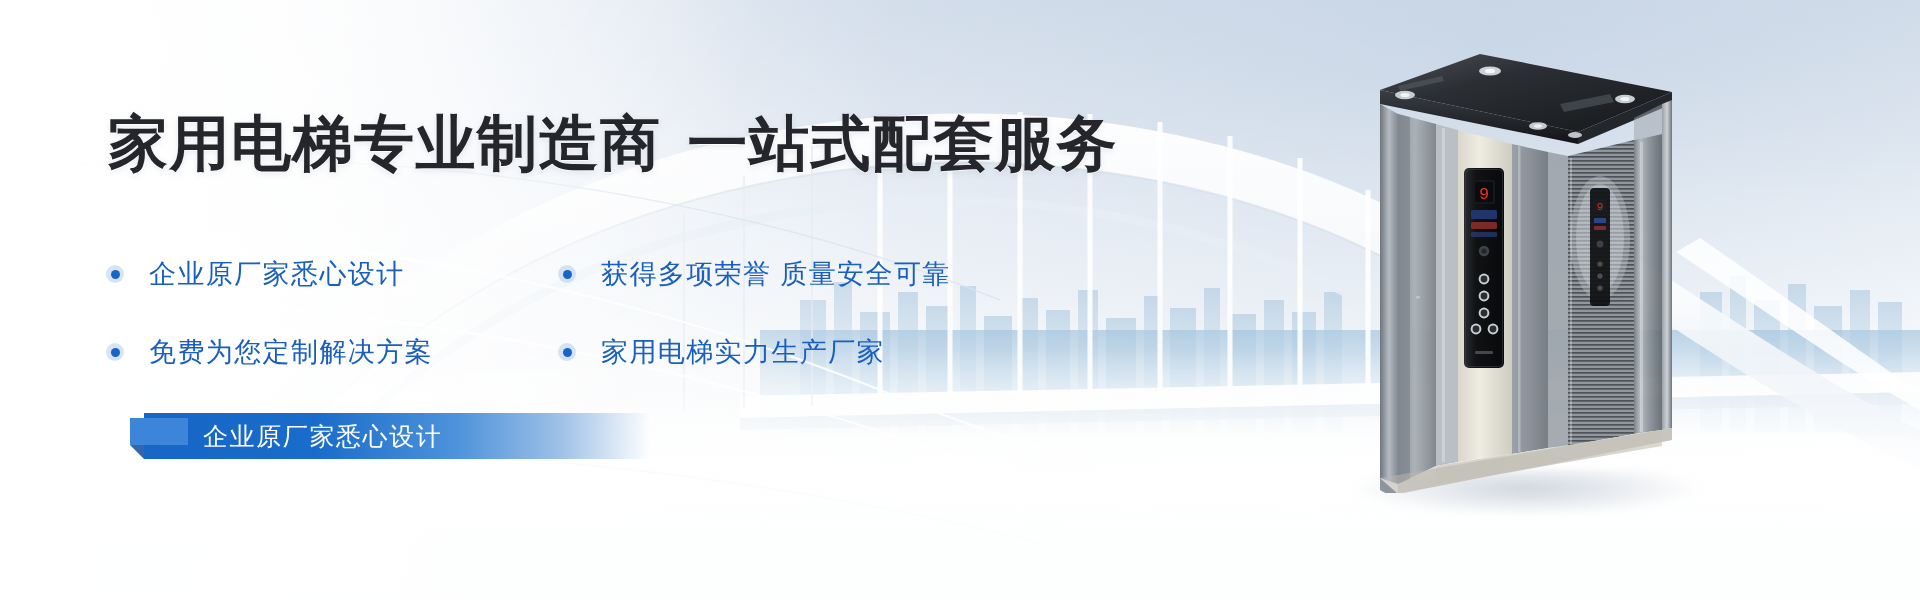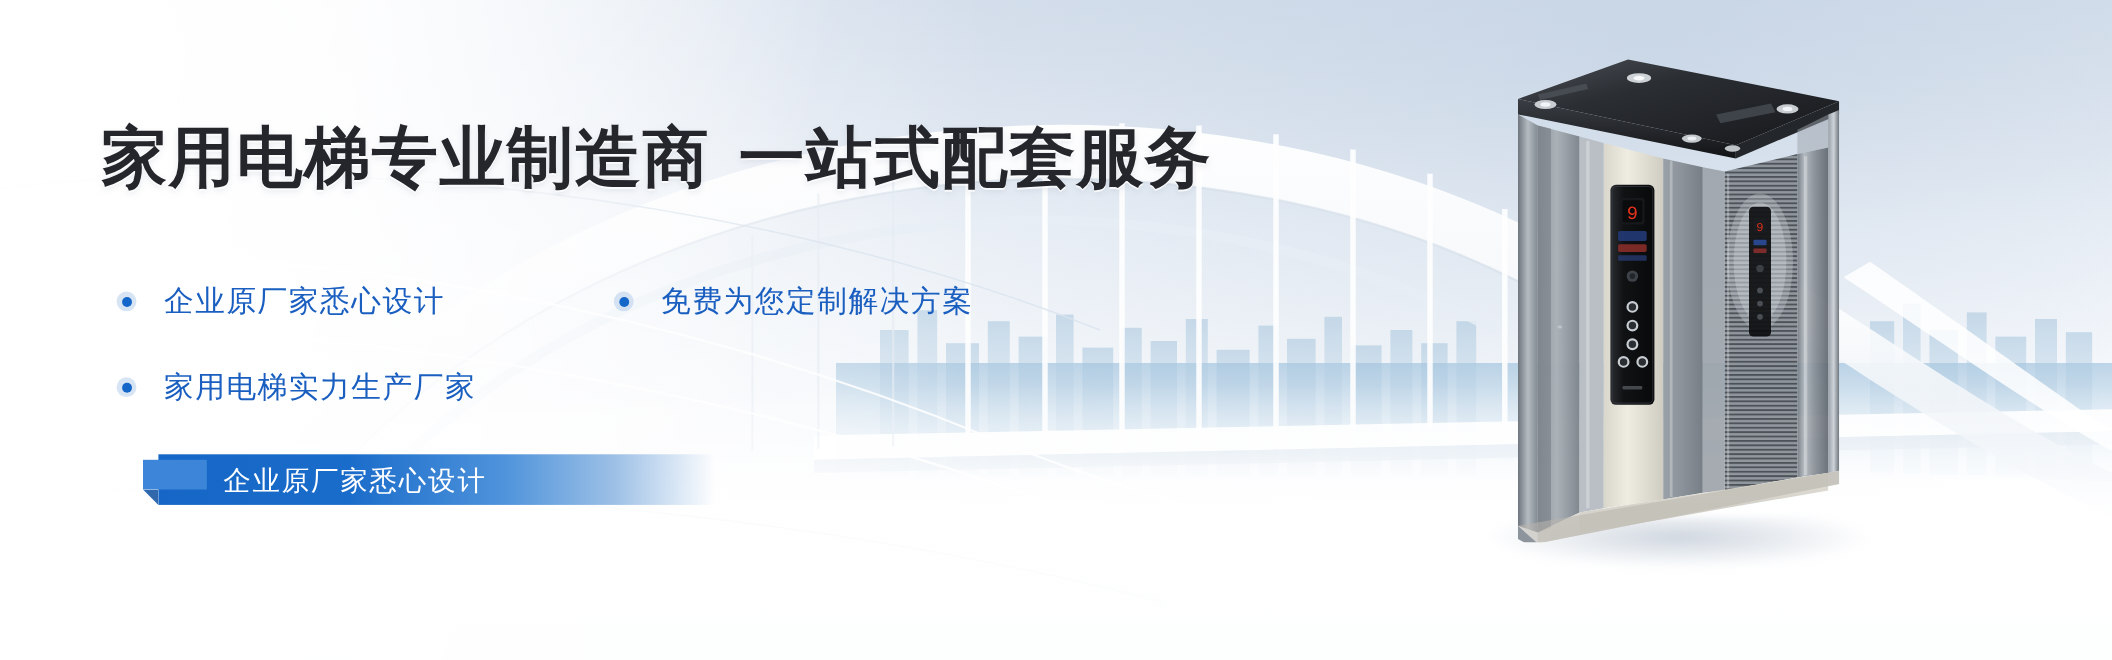--- a/index.html
+++ b/index.html
@@ -36,21 +36,21 @@
 
   
   .scene{ position:absolute; inset:0; }
   .scene svg{ position:absolute; inset:0; width:1920px; height:600px; display:block; }
 
   
   .arcs{ position:absolute; inset:0; }
 
   
   .headline{
-    position:absolute; left:92px; top:112px;
+    position:absolute; left:108px; top:112px;
     font-size:60px; line-height:1.08;
     font-weight:900;
     letter-spacing:1.5px;
     color:#25262b;
     white-space:nowrap;
     text-shadow:0 1px 0 rgba(255,255,255,.75), 0 2px 6px rgba(140,155,175,.22);
   }
   .headline .gap{ display:inline-block; width:26px; }
 
   
@@ -259,20 +259,24 @@
     <span>家用电梯专业制造商</span><span class="gap"></span><span>一站式配套服务</span>
   </h1>
 
   <div class="features">
 
     <div class="feat">
       <span class="dot"></span>
       <span class="txt">企业原厂家悉心设计</span>
     </div>
 
+    <div class="feat">
+      <span class="dot"></span>
+      <span class="txt">获得多项荣誉 质量安全可靠</span>
+    </div>
 
     <div class="feat">
       <span class="dot"></span>
       <span class="txt">免费为您定制解决方案</span>
     </div>
 
     <div class="feat">
       <span class="dot"></span>
       <span class="txt">家用电梯实力生产厂家</span>
     </div>

